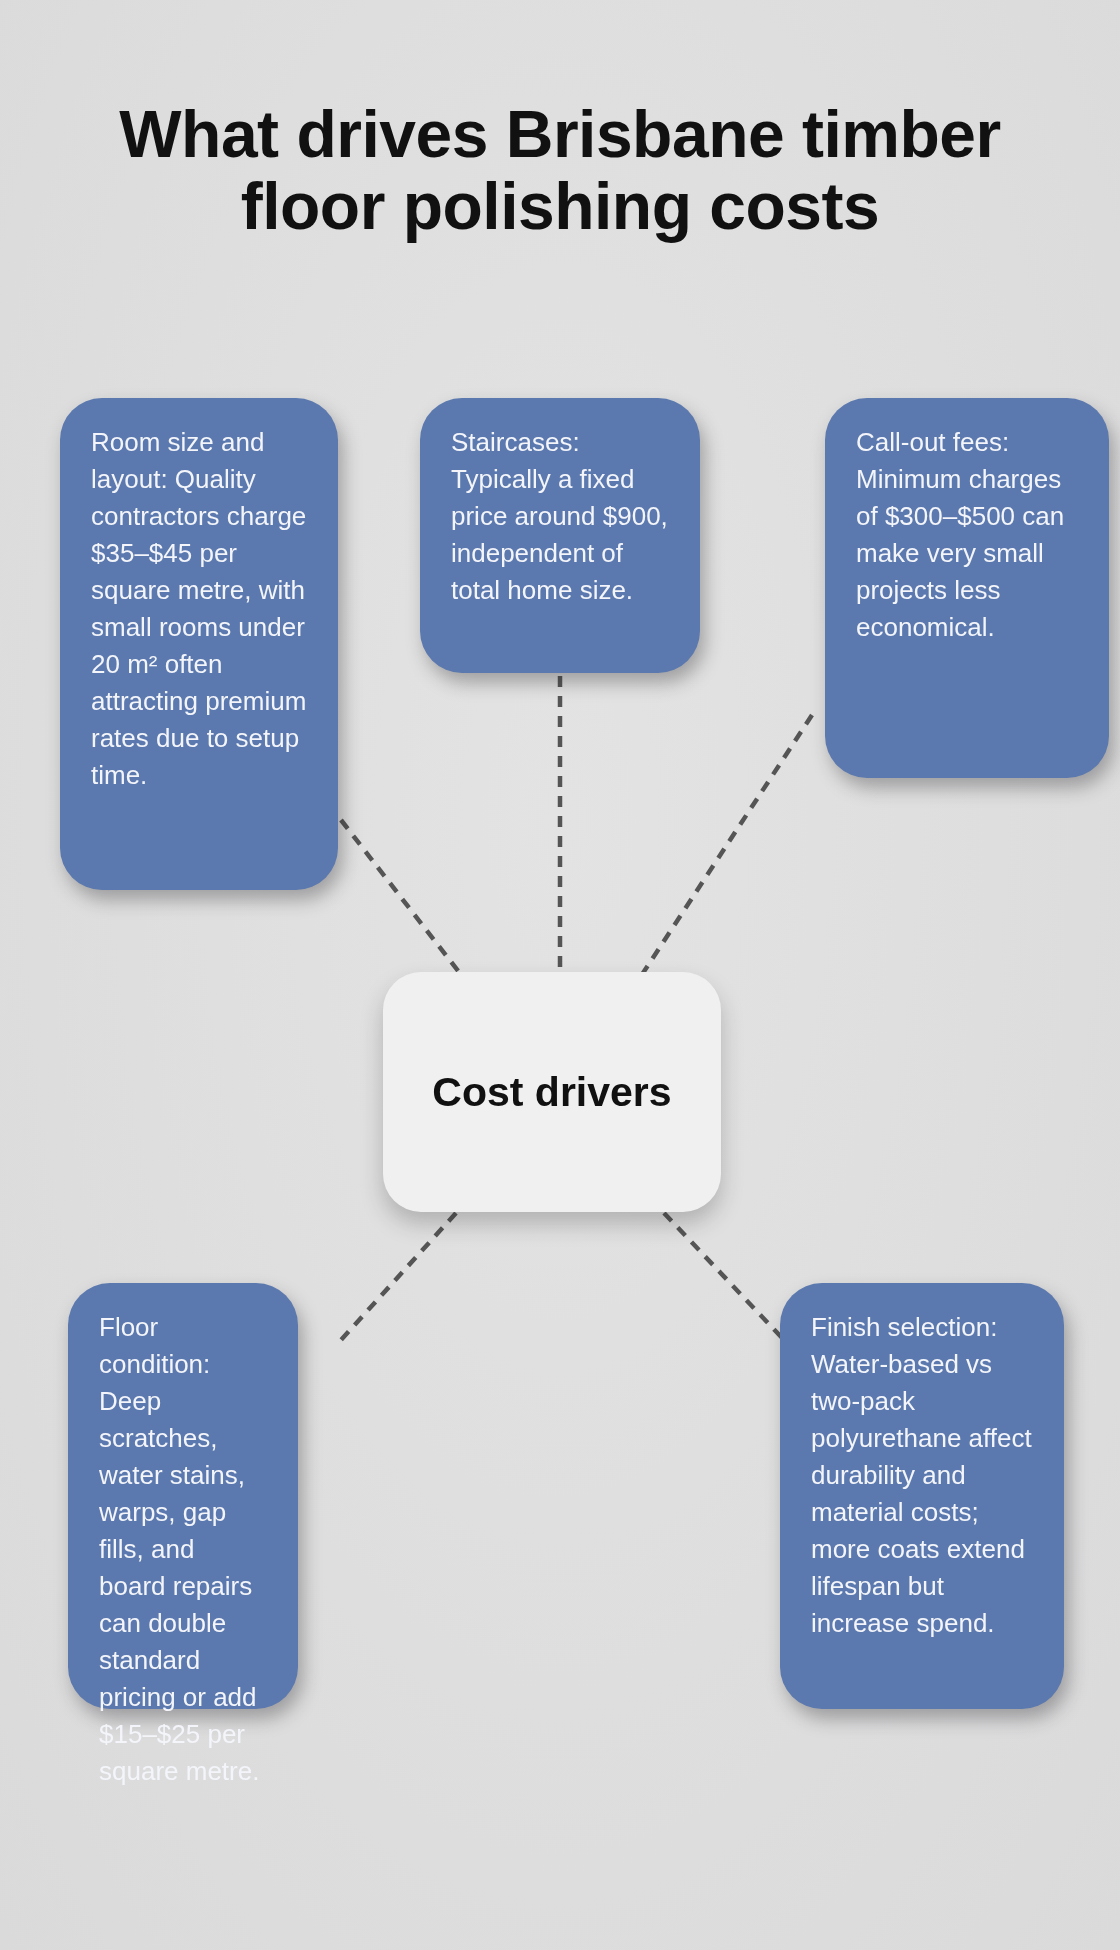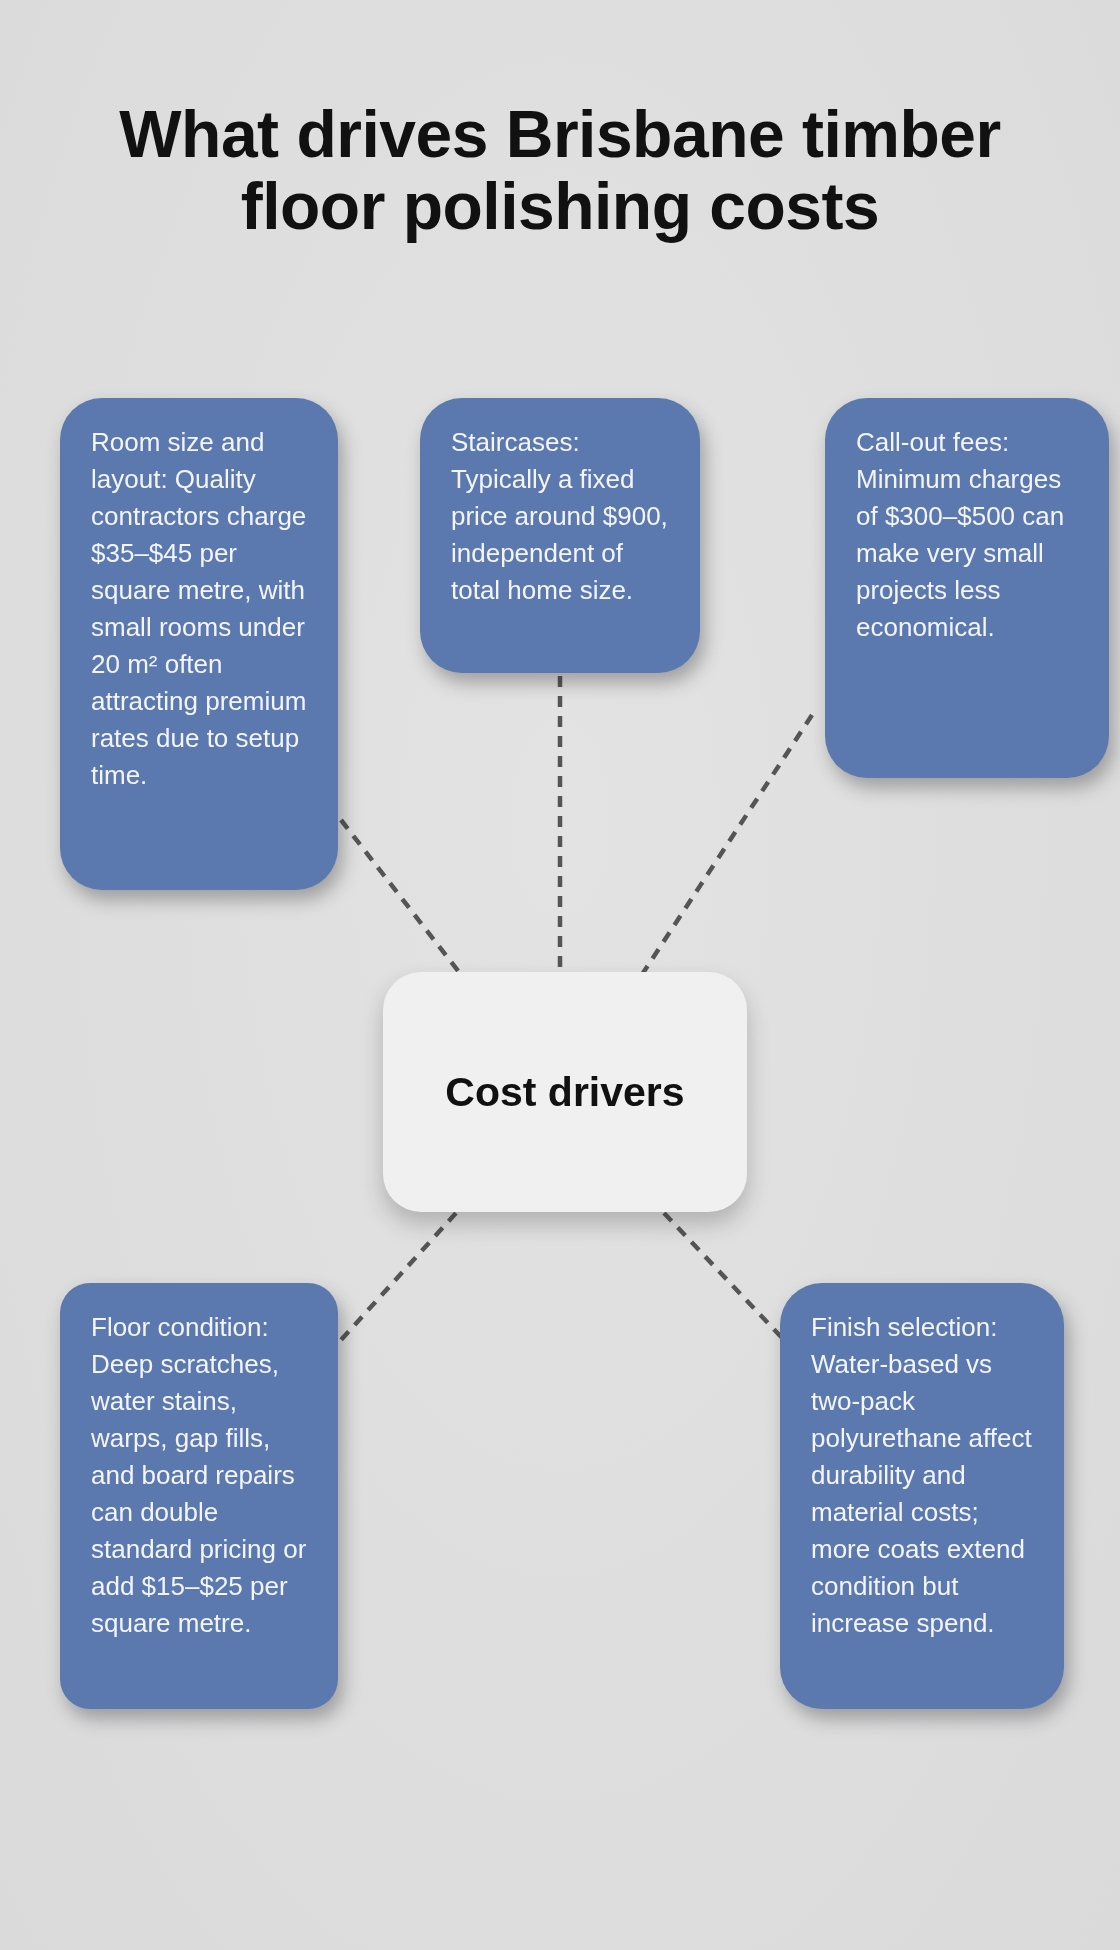--- a/index.html
+++ b/index.html
@@ -37,27 +37,27 @@
     border-radius: 42px;
     padding: 26px 31px;
     color: #f3f5fa;
     font-size: 26px;
     line-height: 37px;
     box-shadow: 5px 10px 18px rgba(40,40,45,0.35);
   }
   .node-room      { left: 60px;  top: 398px;  width: 278px; height: 492px; }
   .node-stairs    { left: 420px; top: 398px;  width: 280px; height: 275px; }
   .node-callout   { left: 825px; top: 398px;  width: 284px; height: 380px; }
-  .node-condition { left: 60px;  top: 1283px; width: 278px; height: 426px; border-radius: 30px; }
+  .node-condition { left: 68px;  top: 1283px; width: 230px; height: 426px; }
   .node-finish    { left: 780px; top: 1283px; width: 284px; height: 426px; }
   .center-node {
     position: absolute;
     z-index: 2;
     left: 383px; top: 972px;
-    width: 364px; height: 240px;
+    width: 338px; height: 240px;
     background: #f0f0f1;
     border-radius: 38px;
     box-shadow: 0 12px 22px rgba(40,40,45,0.25);
     display: flex;
     align-items: center;
     justify-content: center;
   }
   .center-label {
     font-size: 41px;
     font-weight: 700;
@@ -97,21 +97,21 @@
 
   <div class="center-node">
     <span class="center-label">Cost drivers</span>
   </div>
 
   <div class="node node-condition">
     <span>Floor condition: Deep scratches, water stains, warps, gap fills, and board repairs can double standard pricing or add $15–$25 per square metre.</span>
   </div>
 
   <div class="node node-finish">
-    <span>Finish selection: Water-based vs two-pack polyurethane affect durability and material costs; more coats extend condition but increase spend.</span>
+    <span>Finish selection: Water-based vs two-pack polyurethane affect durability and material costs; more coats extend lifespan but increase spend.</span>
   </div>
 
   <div class="logo">
     
     
   </div>
 
 </div>
 
 </body></html>

